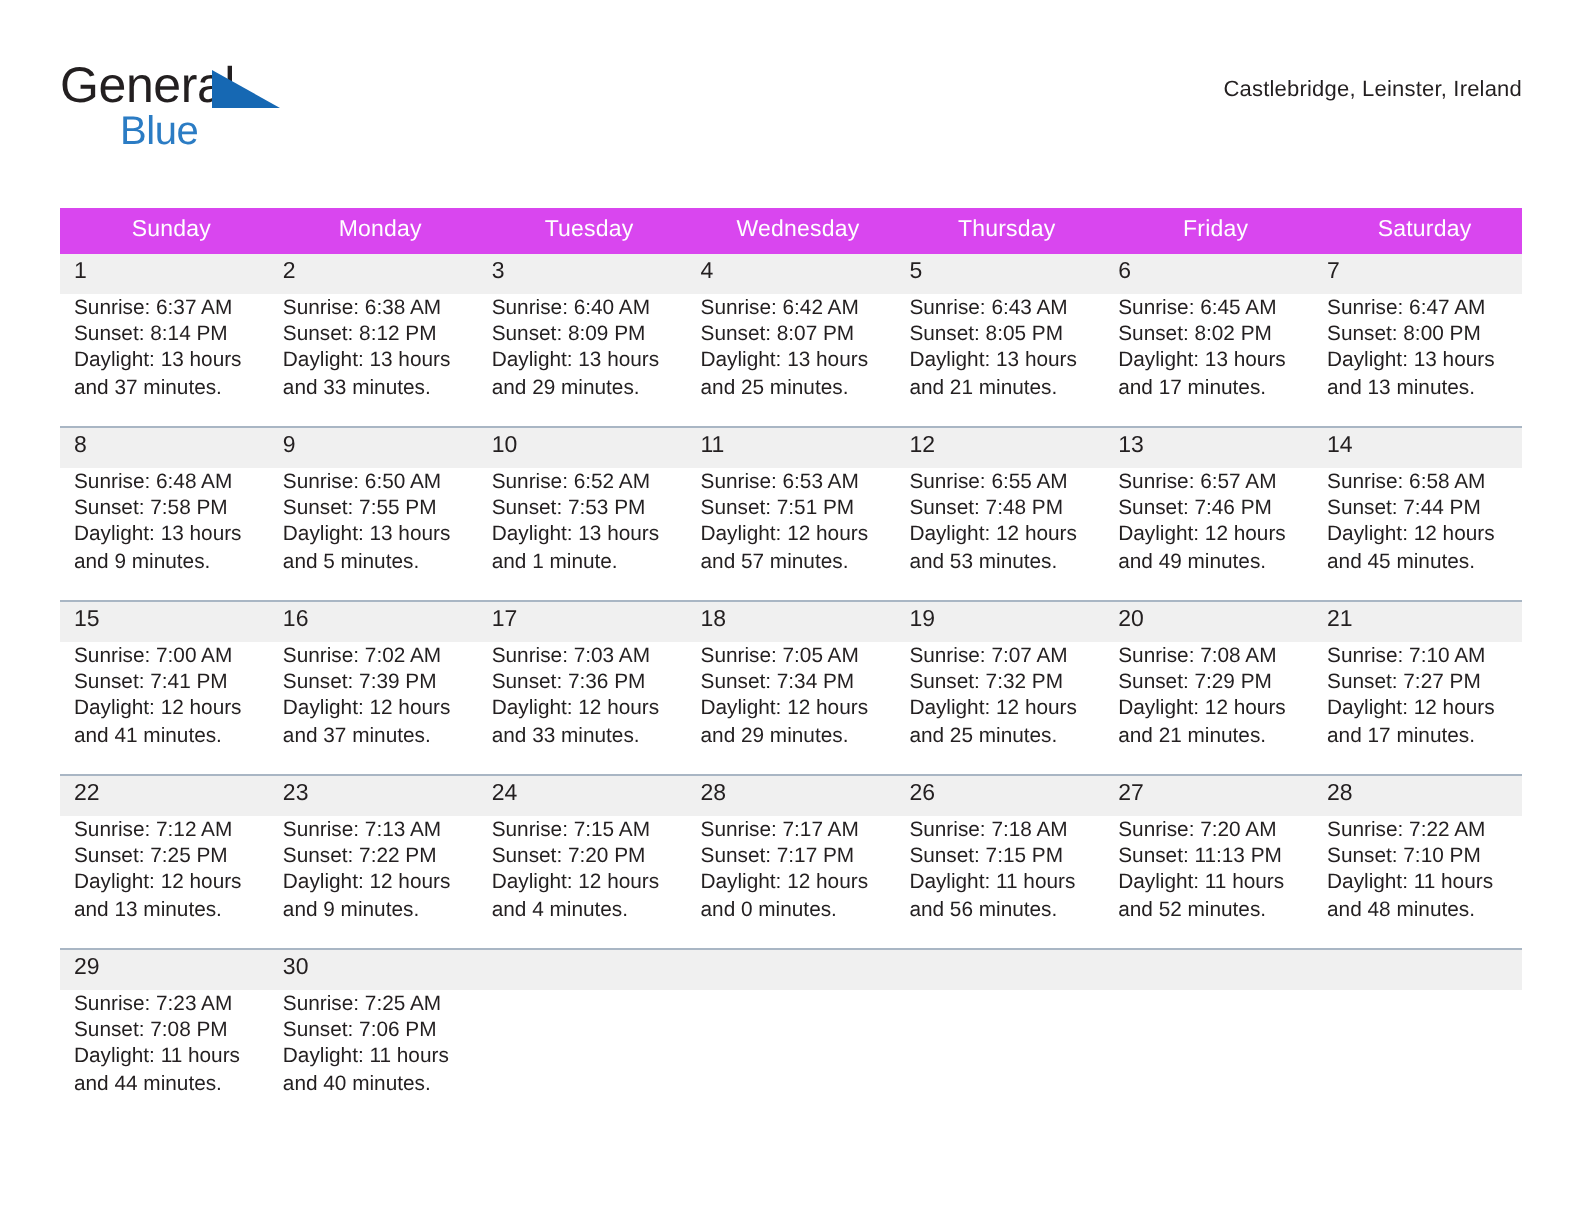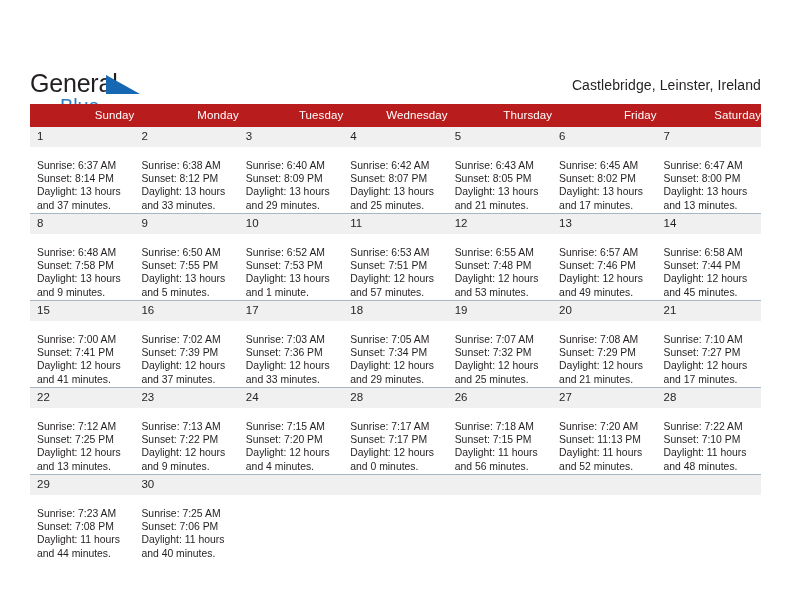--- a/index.html
+++ b/index.html
@@ -22,21 +22,20 @@
     box-sizing: border-box;
   }
 
   
   .top-bar {
     position: absolute;
     left: 30px;
     top: 30px;
     width: 731px;
     height: 66px;
-    margin-top: 40px;
   }
 
   
   .logo {
     position: absolute;
     left: 0;
     top: 0;
     width: 230px;
     height: 60px;
   }
@@ -79,44 +78,44 @@
   }
   .cal-title {
     font-size: 27px;
     line-height: 32px;
     color: #231f20;
     font-weight: normal;
     margin: 0;
     letter-spacing: 0.1px;
   }
   .cal-subtitle {
-    font-size: 14px;
+    font-size: 11px;
     line-height: 19px;
     color: #231f20;
     margin: 6px 0 0 0;
     font-weight: normal;
     letter-spacing: 0.1px;
   }
 
   
   .calendar {
     position: absolute;
     left: 30px;
     top: 104px;
     width: 731px;
     border-collapse: collapse;
     table-layout: fixed;
   }
   .calendar th {
-    background: #b91c1c;
+    background: #d946ef;
     color: #ffffff;
     font-weight: normal;
     font-size: 11.5px;
     line-height: 13px;
-    text-align: right;
+    text-align: center;
     padding: 5px 0 5px 7px;
     height: 12px;
     border: none;
     letter-spacing: 0.1px;
   }
   .calendar td {
     vertical-align: top;
     padding: 0;
     border: none;
     border-top: 1px solid #a9b6c4;
@@ -135,21 +134,21 @@
     font-size: 11.5px;
     line-height: 13px;
     color: #231f20;
     padding: 3px 0 4px 7px;
     height: 13px;
   }
   .daynum.empty {
     color: transparent;
   }
   .details {
-    padding: 12px 4px 0 7px;
+    padding: 1px 4px 0 7px;
     font-size: 10.4px;
     line-height: 13.2px;
     color: #231f20;
   }
   .details div {
     white-space: nowrap;
   }
 </style>
 </head>
 <body>

